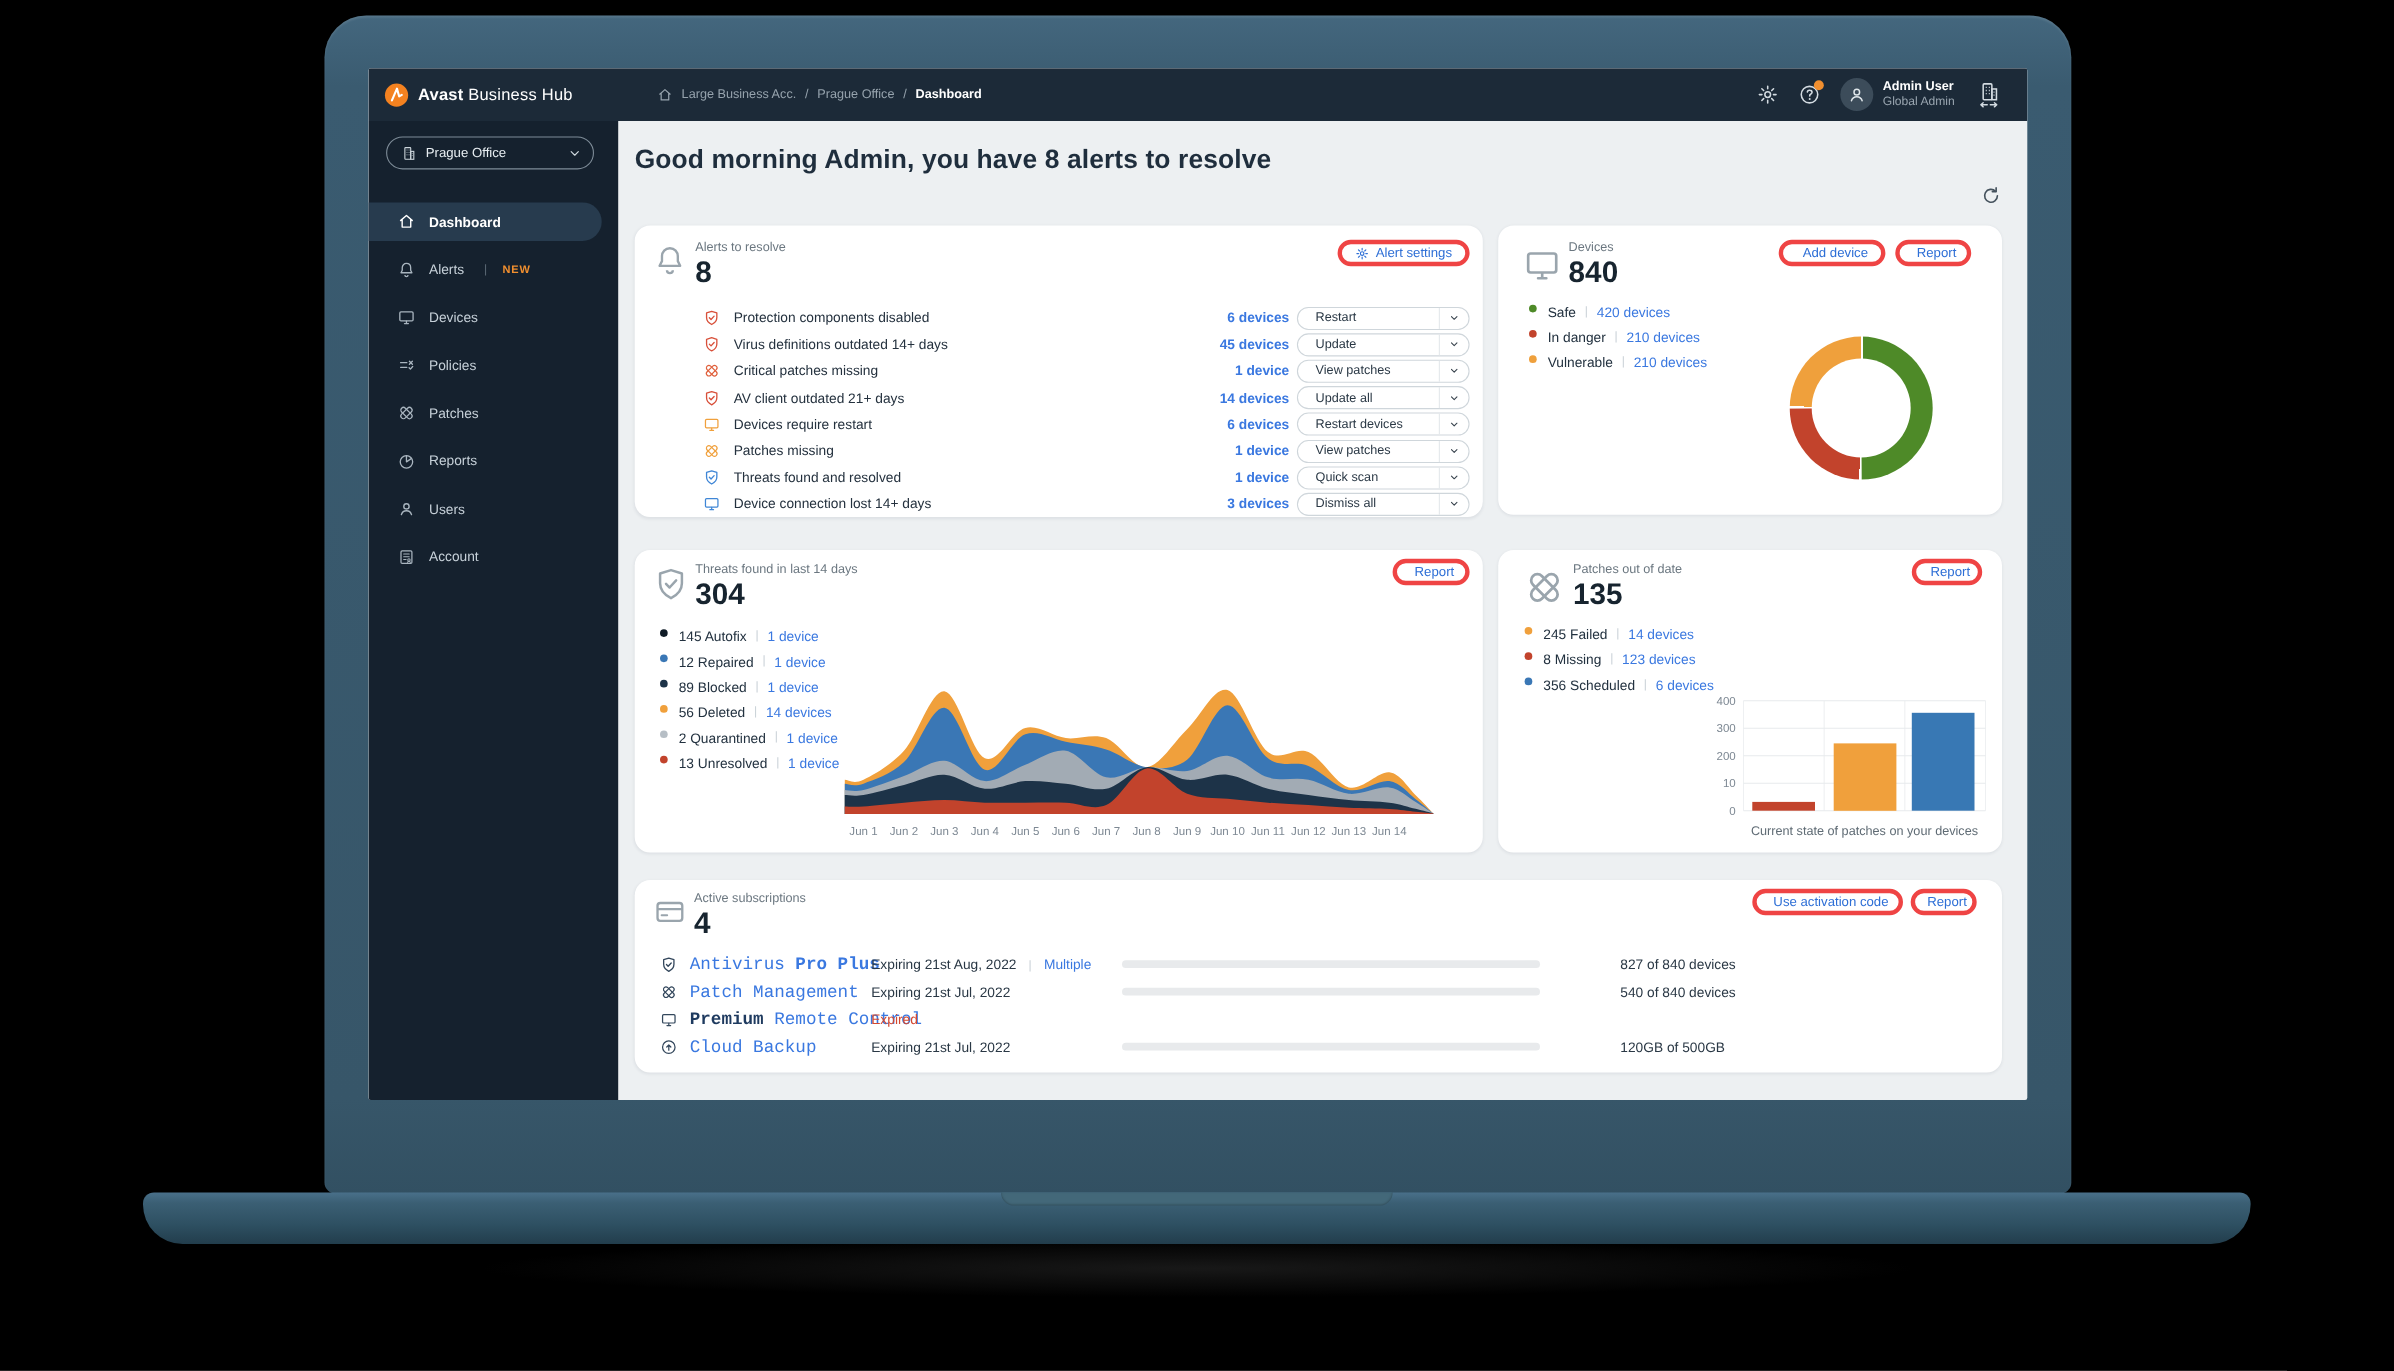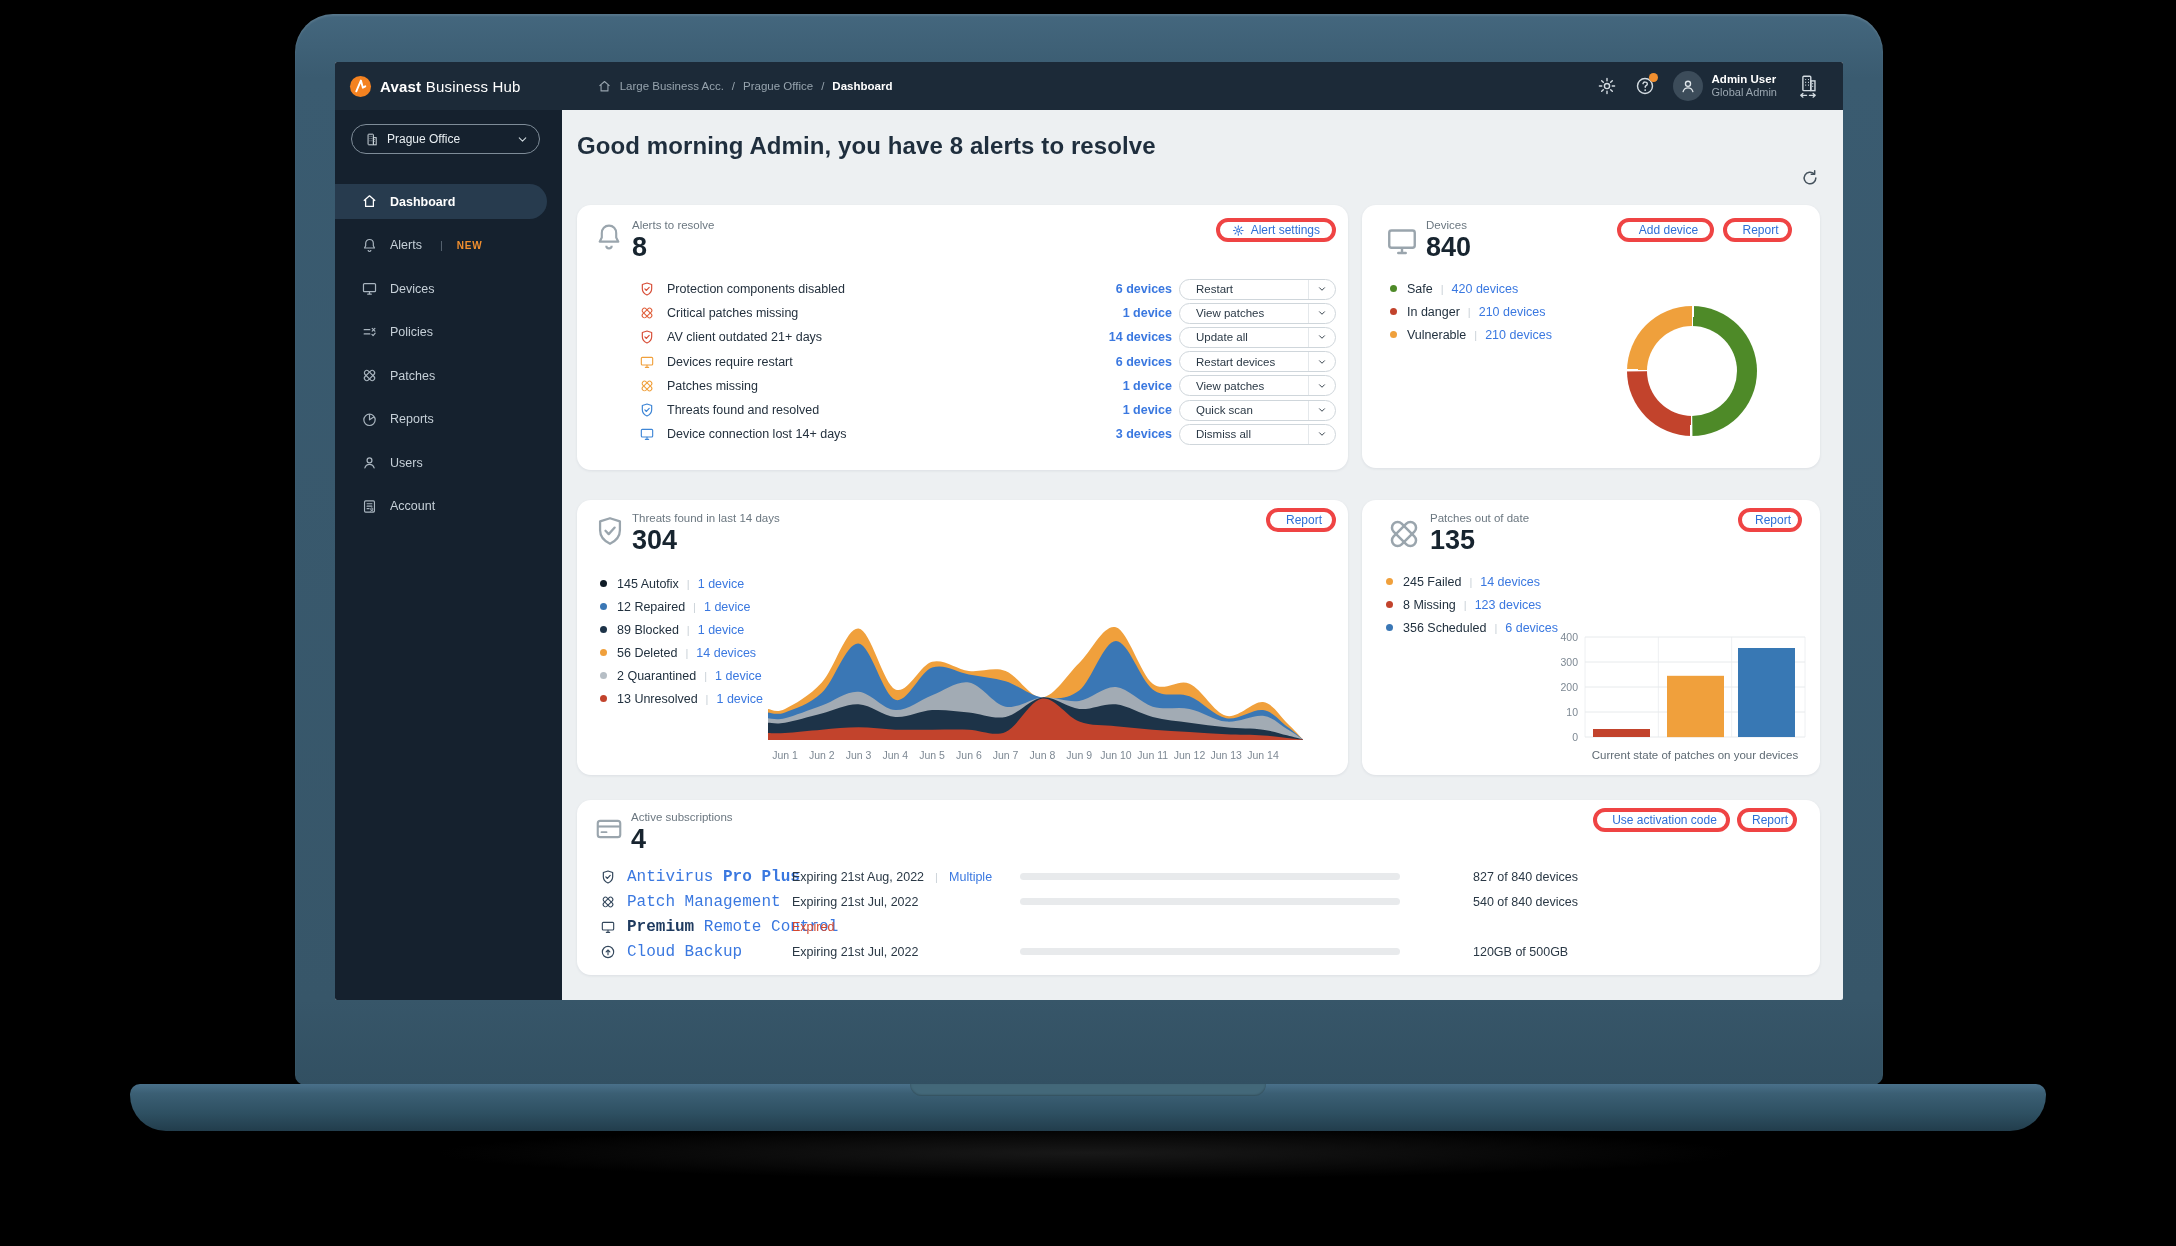--- a/index.html
+++ b/index.html
@@ -76,21 +76,21 @@
   .alert-row .ai{width:16px;height:16px;margin-left:23px;flex:0 0 auto;}
   .alert-row .al{margin-left:12px;font-size:12.5px;color:#24313e;}
   .alert-row .ac{position:absolute;right:176px;font-size:12.5px;font-weight:600;color:#3a78e0;cursor:pointer;}
   .drop{position:absolute;right:12px;width:157px;height:21px;border:1px solid #cfd6db;border-radius:11px;background:#fff;display:flex;align-items:center;box-sizing:border-box;cursor:pointer;}
   .drop .dl{font-size:11.5px;color:#2a3845;margin-left:16px;}
   .drop .dc{margin-left:auto;width:26px;height:100%;display:flex;align-items:center;justify-content:center;border-left:1px solid #e4e8eb;color:#39444e;}
   .drop .dc svg{width:10px;height:10px;}
 
   
   .legend{position:absolute;}
-  .leg-row{display:flex;align-items:center;height:23px;font-size:12.5px;}
+  .leg-row{display:flex;align-items:flex-start;height:23px;font-size:12.5px;}
   .leg-dot{width:7px;height:7px;border-radius:50%;margin-right:10px;flex:0 0 auto;}
   .leg-lab{color:#22313f;}
   .leg-sep{color:#c9d1d7;margin:0 8px;font-size:11px;}
   .leg-link{color:#3a78e0;cursor:pointer;}
 
   .donut{position:absolute;left:265px;top:101px;width:130px;height:130px;border-radius:50%;}
   .donut::after{content:"";position:absolute;left:20px;top:20px;width:90px;height:90px;border-radius:50%;background:#fff;}
 
   .chart-svg{position:absolute;left:0;top:0;}
   .axis-text{font-size:10.5px;fill:#7d8893;}
@@ -279,20 +279,36 @@
       <div class="alert-rows" id="alert-rows">
           <div class="alert-row">
             <svg viewBox="0 0 24 24" class="ai" style="color: rgb(216, 80, 58);">
               <path d="M12 3l7 2.2v6.3c0 4.6-3 7.6-7 9.5-4-1.9-7-4.9-7-9.5V5.2L12 3z" fill="none" stroke="currentColor" stroke-width="1.8" stroke-linejoin="round"></path>
               <path d="M8.8 11.8l2.3 2.4 4.2-4.6" fill="none" stroke="currentColor" stroke-width="1.8" stroke-linecap="round" stroke-linejoin="round"></path>
             </svg>
             <span class="al">Protection components disabled</span>
             <span class="ac">6 devices</span>
             <div class="drop">
               <span class="dl">Restart</span>
+              <span class="dc">
+                <svg viewBox="0 0 24 24">
+                  <path d="M6 9l6 6 6-6" fill="none" stroke="currentColor" stroke-width="2.4" stroke-linecap="round" stroke-linejoin="round"></path>
+                </svg>
+              </span>
+            </div>
+          </div>
+          <div class="alert-row">
+            <svg viewBox="0 0 24 24" class="ai" style="color: rgb(216, 80, 58);">
+              <path d="M12 3l7 2.2v6.3c0 4.6-3 7.6-7 9.5-4-1.9-7-4.9-7-9.5V5.2L12 3z" fill="none" stroke="currentColor" stroke-width="1.8" stroke-linejoin="round"></path>
+              <path d="M8.8 11.8l2.3 2.4 4.2-4.6" fill="none" stroke="currentColor" stroke-width="1.8" stroke-linecap="round" stroke-linejoin="round"></path>
+            </svg>
+            <span class="al">Virus definitions outdated 14+ days</span>
+            <span class="ac">45 devices</span>
+            <div class="drop">
+              <span class="dl">Update</span>
               <span class="dc">
                 <svg viewBox="0 0 24 24">
                   <path d="M6 9l6 6 6-6" fill="none" stroke="currentColor" stroke-width="2.4" stroke-linecap="round" stroke-linejoin="round"></path>
                 </svg>
               </span>
             </div>
           </div>
           <div class="alert-row">
             <svg viewBox="0 0 24 24" class="ai" style="color: rgb(224, 96, 60);">
               <g fill="none" stroke="currentColor" stroke-width="1.6">

